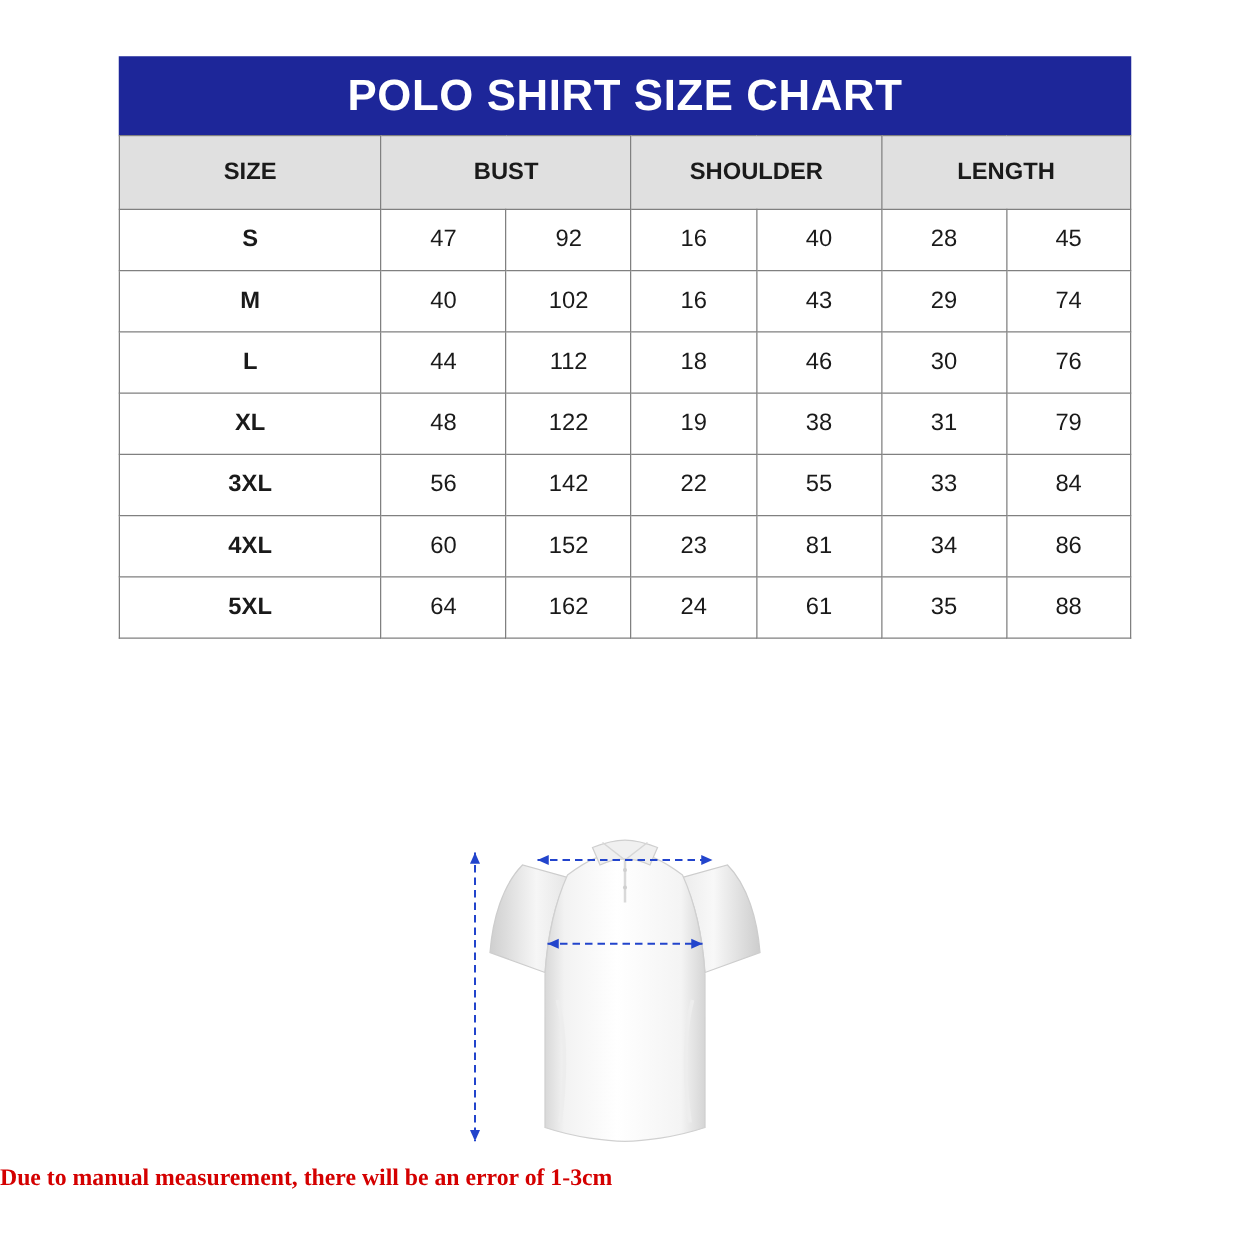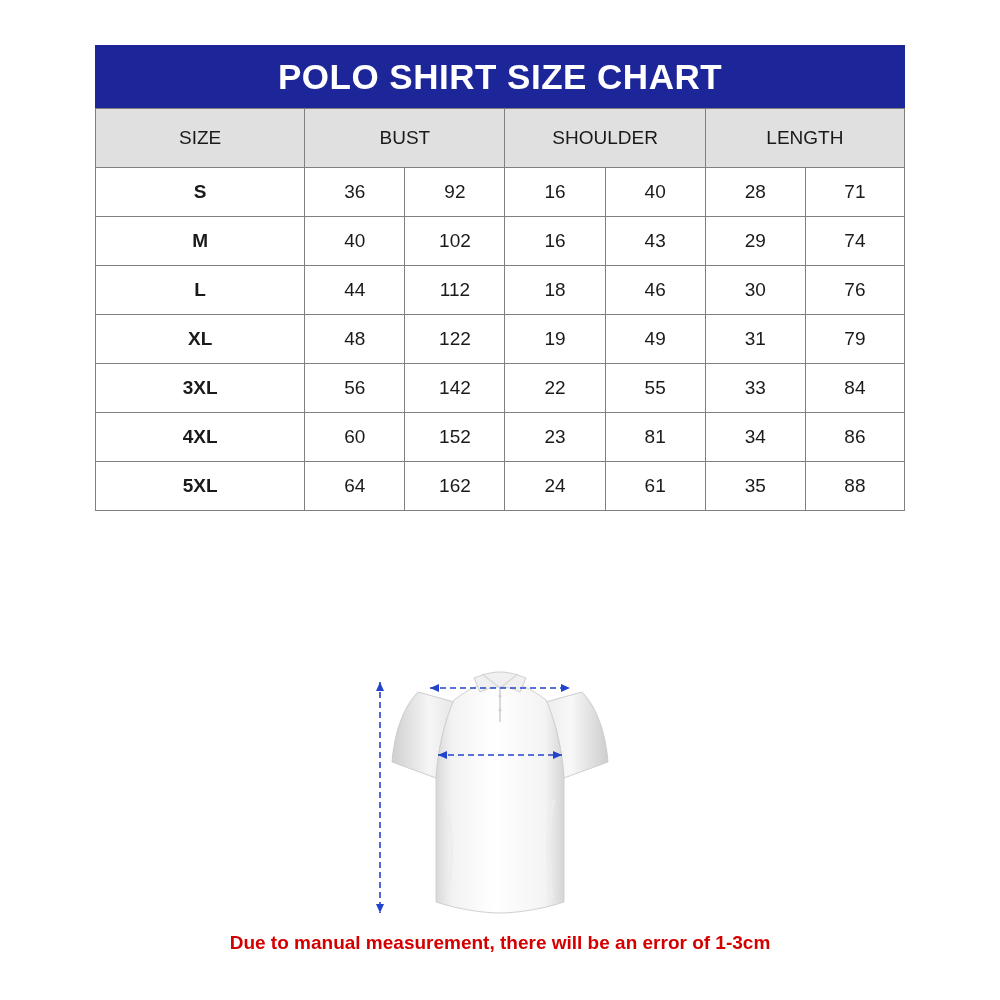--- a/index.html
+++ b/index.html
@@ -51,21 +51,21 @@
   table.size-chart td, table.size-chart th {
     border: 1px solid #808080;
     text-align: center;
     font-size: 19px;
     color: #1a1a1a;
     padding: 0;
   }
 
   .grp-head {
     background: #e0e0e0;
-    font-weight: normal;
+    font-weight: bold;
     font-size: 19px;
     height: 58px;
   }
   .unit-row td {
     height: 48px;
     font-weight: bold;
     font-size: 17px;
     background: #ffffff;
   }
   .unit-row td.blank {
@@ -94,24 +94,25 @@
     top: 0;
     width: 300px;
     height: 290px;
   }
 
   .note {
     position: absolute;
     left: 0;
     top: 932px;
     width: 1000px;
-    text-align: center;
+    text-align: left;
     color: #d40000;
     font-size: 19px;
     font-weight: bold;
+    font-family: Liberation Serif, serif;
   }
 </style>
 </head>
 <body>
 
 <div class="page">
 
   <div class="chart-wrap">
     <div class="chart-title">POLO SHIRT SIZE CHART</div>
 
@@ -128,26 +129,26 @@
       <tbody>
         <tr>
           <td class="grp-head" rowspan="1">SIZE</td>
           <td class="grp-head" colspan="2">BUST</td>
           <td class="grp-head" colspan="2">SHOULDER</td>
           <td class="grp-head" colspan="2">LENGTH</td>
         </tr>
 
         <tr class="data-row">
           <td class="size-cell">S</td>
-          <td>36</td>
+          <td>47</td>
           <td>92</td>
           <td>16</td>
           <td>40</td>
           <td>28</td>
-          <td>71</td>
+          <td>45</td>
         </tr>
         <tr class="data-row">
           <td class="size-cell">M</td>
           <td>40</td>
           <td>102</td>
           <td>16</td>
           <td>43</td>
           <td>29</td>
           <td>74</td>
         </tr>
@@ -158,21 +159,21 @@
           <td>18</td>
           <td>46</td>
           <td>30</td>
           <td>76</td>
         </tr>
         <tr class="data-row">
           <td class="size-cell">XL</td>
           <td>48</td>
           <td>122</td>
           <td>19</td>
-          <td>49</td>
+          <td>38</td>
           <td>31</td>
           <td>79</td>
         </tr>
         <tr class="data-row">
           <td class="size-cell">3XL</td>
           <td>56</td>
           <td>142</td>
           <td>22</td>
           <td>55</td>
           <td>33</td>

